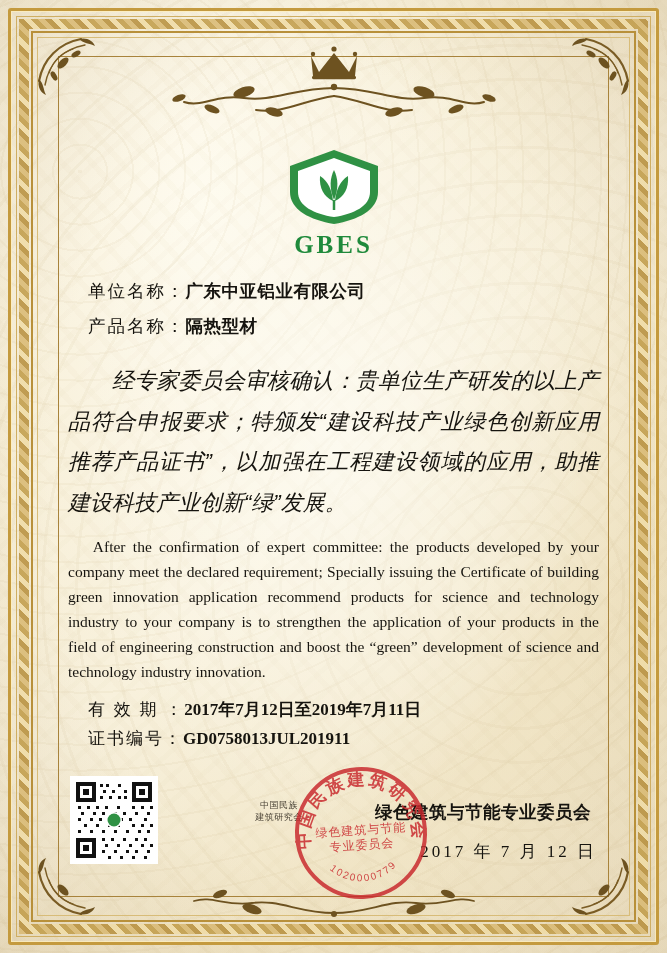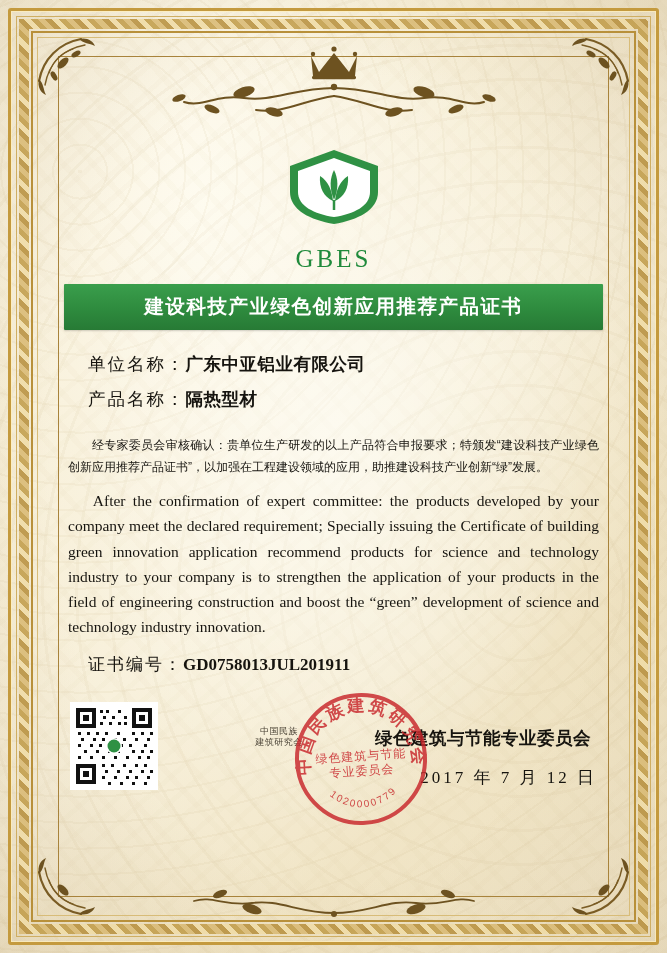--- a/index.html
+++ b/index.html
@@ -98,25 +98,25 @@
 
   .logo-wrap {
     margin-top: 16px;
     display: flex;
     flex-direction: column;
     align-items: center;
   }
   .logo-mark { display:block; }
   .logo-text {
     font-family: "Liberation Serif", serif;
-    font-weight: normal;
+    font-weight: bold;
     font-size: 25px;
     letter-spacing: 3px;
     color: #1f8a3b;
-    margin-top: 16px;
+    margin-top: 2px;
     line-height: 1;
   }
 
   .title-band {
     margin-top: 13px;
     width: 100%;
     background: linear-gradient(180deg, #3a9e4c 0%, #2e8b3e 55%, #277a35 100%);
     color: #ffffff;
     text-align: center;
     font-size: 19.5px;
@@ -140,27 +140,28 @@
     margin-bottom: 11px;
     letter-spacing: .5px;
     white-space: nowrap;
   }
   .field .lbl { letter-spacing: 2px; }
   .field .val { font-weight: bold; margin-top: 21px; }
 
   .para-cn {
     width: 100%;
     margin-top: 12px;
-    font-size: 12px;
+    font-size: 22px;
     line-height: 1.85;
     color: #16140f;
     text-align: justify;
     text-indent: 2em;
     padding: 0 4px;
     box-sizing: border-box;
+    font-style: italic;
   }
 
   .para-en {
     width: 100%;
     margin-top: 10px;
     font-family: "Liberation Serif", serif;
     font-size: 15.5px;
     line-height: 1.62;
     color: #16140f;
     text-align: justify;
@@ -367,35 +368,37 @@
             <path d="M48 22 C52 30 53 40 48 52 C43 40 44 30 48 22 Z"></path>
             <path d="M34 28 C42 33 46 42 47 53 C38 49 33 40 34 28 Z"></path>
             <path d="M62 28 C54 33 50 42 49 53 C58 49 63 40 62 28 Z"></path>
           </g>
           <path d="M48 52 L48 62" stroke="#2f9144" stroke-width="2.5" fill="none"></path>
         </svg>
       </div>
       <div class="logo-text">GBES</div>
     </div>
 
-    <div class="title-band">建设科技产业绿色创新应用推荐产品证书</div>
 
     <div class="fields">
       <div class="field">
         <span class="lbl">单位名称：</span><span class="val">广东中亚铝业有限公司</span>
       </div>
       <div class="field">
         <span class="lbl">产品名称：</span><span class="val">隔热型材</span>
       </div>
     </div>
 
     <div class="para-cn">经专家委员会审核确认：贵单位生产研发的以上产品符合申报要求；特颁发“建设科技产业绿色创新应用推荐产品证书”，以加强在工程建设领域的应用，助推建设科技产业创新“绿”发展。</div>
     <div class="para-en">After the confirmation of expert committee: the products developed by your company meet the declared requirement; Specially issuing the Certificate of building green innovation application recommend products for science and technology industry to your company is to strengthen the application of your products in the field of engineering construction and boost the “green” development of science and technology industry innovation.</div>
 
     <div class="meta">
+      <div class="meta-row">
+        <span class="lbl">有 效 期 ：</span><span class="val">2017年7月12日至2019年7月11日</span>
+      </div>
       <div class="meta-row">
         <span class="lbl">证书编号：</span><span class="val">GD0758013JUL201911</span>
       </div>
     </div>
 
     <div class="footer">
 
       <div class="qr">
         <svg width="84" height="84" viewBox="0 0 84 84" xmlns="http://www.w3.org/2000/svg">
           <rect width="84" height="84" fill="#ffffff"></rect>

